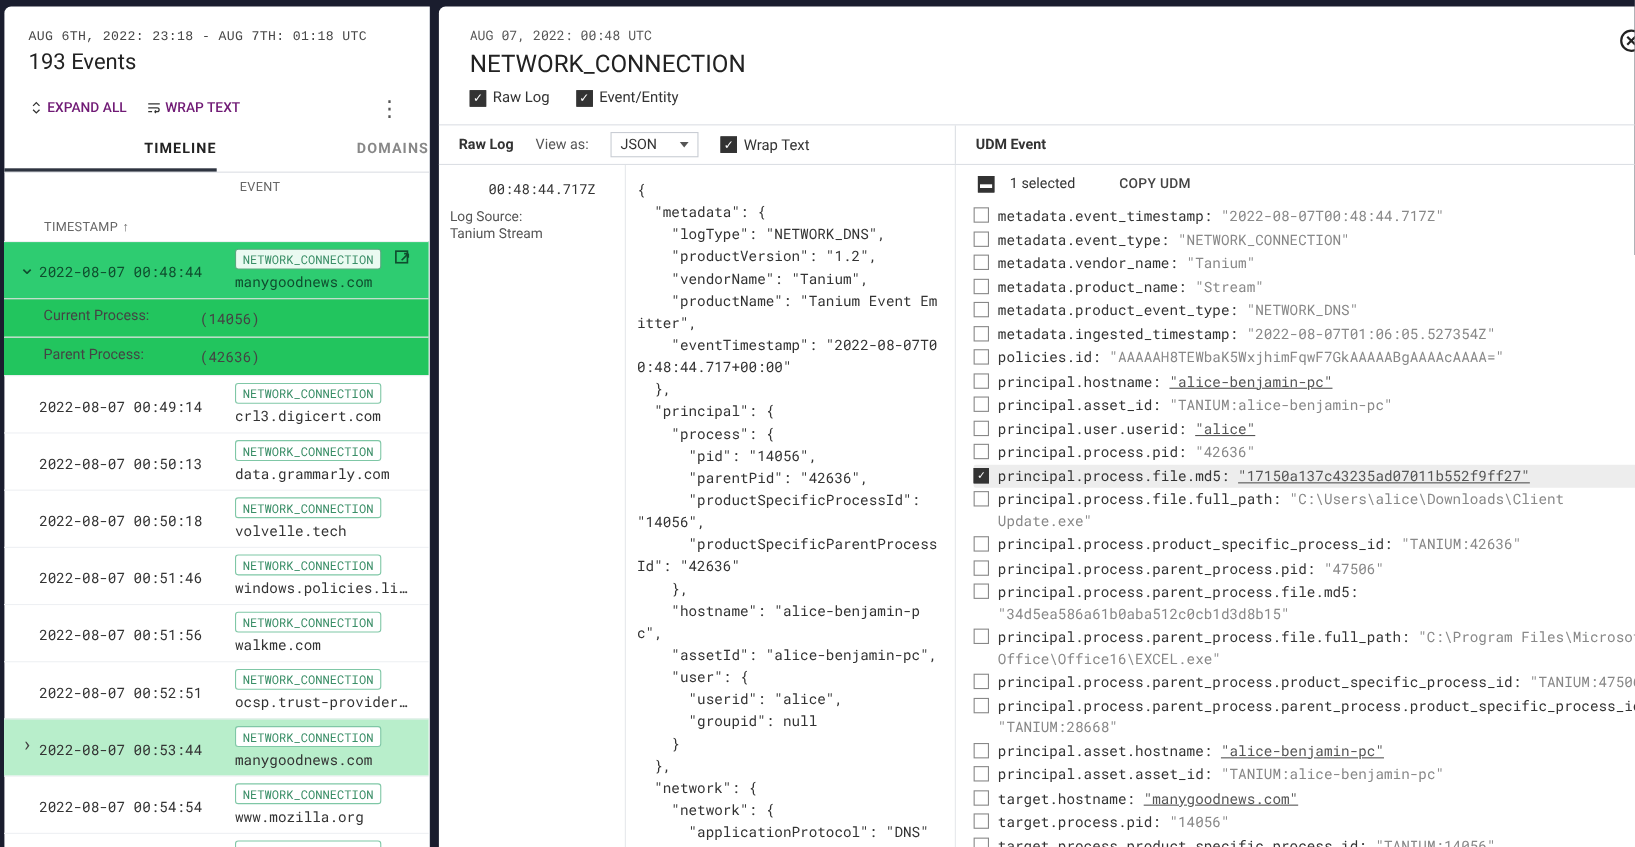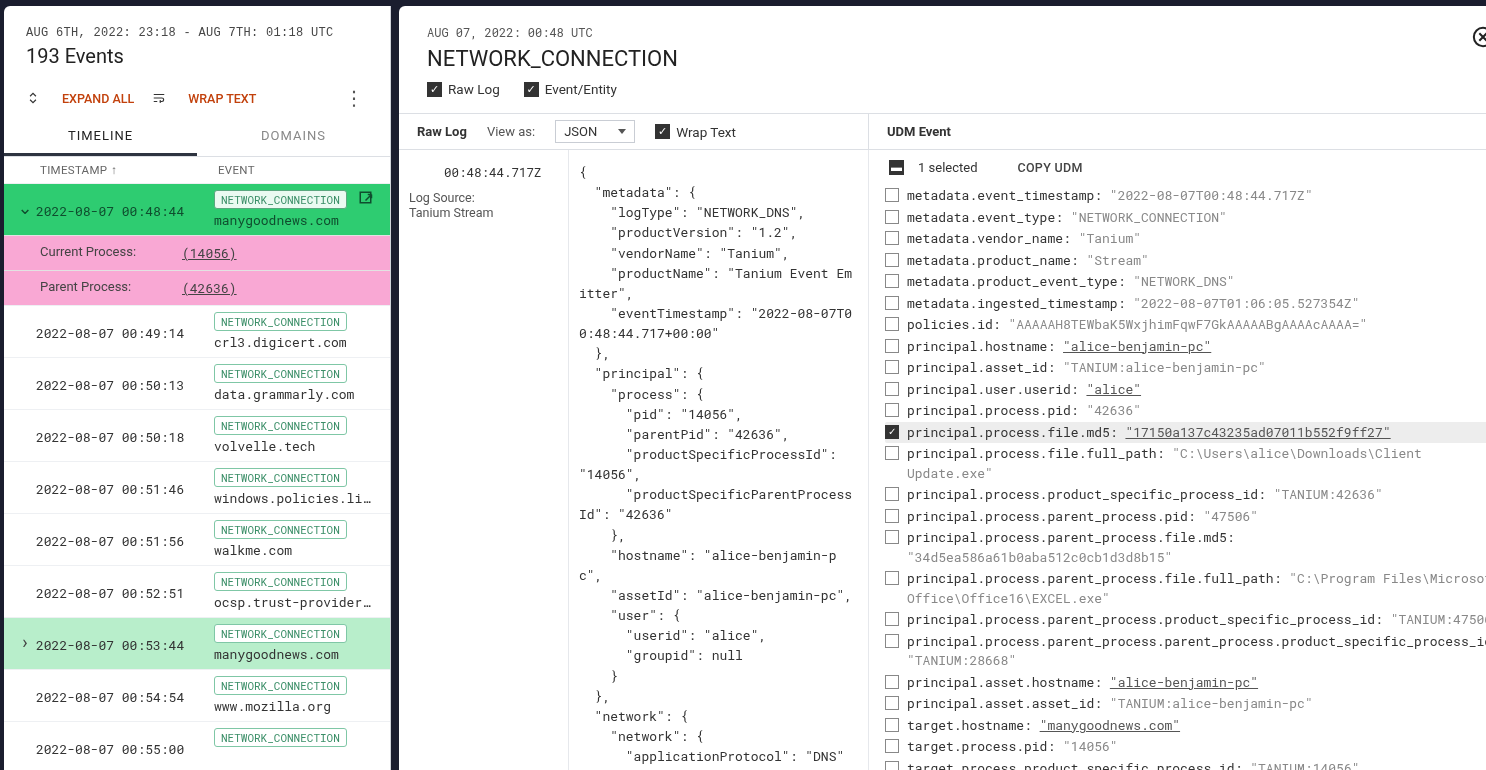--- a/index.html
+++ b/index.html
@@ -9,53 +9,53 @@
 
 .app { display: flex; flex-direction: row; height: 100%; padding-top: 6px; }
 .left-pane { width: 396px; background: #fff; border-right: 1px solid #d0d3d9; display: flex; flex-direction: column; border-radius: 6px 0 0 0; margin-left: 4px; }
 .right-pane { flex: 1; background: #fff; display: flex; flex-direction: column; border-radius: 6px 6px 0 0; margin-left: 8px; margin-right: 4px; position: relative; }
 
 
 .lh { padding: 20px 22px 10px 22px; }
 .lh-daterange { font-size: 12px; color: #474747; font-family: Liberation Mono, monospace; letter-spacing: .3px; }
 .lh-title { font-size: 20px; font-weight: 400; margin-top: 4px; color: #222; }
 .lh-toolbar { display: flex; align-items: center; gap: 18px; padding: 10px 22px; }
-.lh-tool { display: flex; align-items: center; gap: 22px; font-size: 12.5px; font-weight: 500; color: #c2410c; cursor: pointer; }
+.lh-tool { display: flex; align-items: center; gap: 3px; font-size: 12.5px; font-weight: 500; color: #701a75; cursor: pointer; }
 .lh-more { margin-left: auto; font-size: 20px; cursor: pointer; line-height: 1; padding-right: 4px; color: #555; }
 .tabs { display: flex; border-bottom: 1px solid #dcdfe4; }
-.tab { flex: 1; text-align: center; padding: 10px 0; font-size: 13px; font-weight: 400; letter-spacing: 1px; color: #888; cursor: pointer; }
+.tab { flex: 1; text-align: right; padding: 10px 0; font-size: 13px; font-weight: 700; letter-spacing: 1px; color: #888; cursor: pointer; }
 .tab.active { color: #222; border-bottom: 3px solid #2e3440; }
 
 .search-row { display: flex; align-items: center; padding: 8px 16px; gap: 10px; }
 .search-row input { border: none; outline: none; font-size: 14px; flex: 1; color: #555; }
 .search-icon { width: 16px; height: 16px; }
 
 .col-hdr { display: flex; padding: 6px 18px 6px 36px; font-size: 11.5px; color: #666; letter-spacing: .3px; }
-.col-hdr .ts { width: 178px; display: flex; align-items: center; gap: 4px;}
+.col-hdr .ts { width: 178px; display: flex; align-items: center; gap: 4px; margin-top: 36px;}
 .col-hdr .ev { flex: 1; }
 
 .rows { flex: 1; overflow-y: auto; position: relative; }
 .rows::-webkit-scrollbar { width: 8px; }
 .rows::-webkit-scrollbar-thumb { background: #c2c7cf; border-radius: 4px; }
 
 .row { display: flex; align-items: flex-start; padding: 6px 14px 6px 10px; border-top: 1px solid #eef0f3; cursor: pointer; min-height: 42px; }
 .row .chev { width: 22px; font-size: 18px; color: #444; text-align: center; line-height: 28px; padding-top: 4px;}
 .row .ts { width: 178px; padding-top: 12px; font-family: "Roboto Mono", monospace; font-size: 13px; color: #333; }
 .row .ev { flex: 1; display: flex; flex-direction: column; gap: 2px; }
 .row .tag { display: inline-block; border: 1px solid #7fc7a6; color: #3a8e67; background: #fff; border-radius: 3px; padding: 1px 6px; font-family: "Roboto Mono", monospace; font-size: 11px; width: fit-content; }
 .row .desc { font-family: "Roboto Mono", monospace; font-size: 13px; color: #333; white-space: nowrap; overflow: hidden; text-overflow: ellipsis; max-width: 162px; }
 .row.selected { background: #2ecc71; color: #0a3; }
 .row.selected .ts, .row.selected .desc, .row.selected .chev { color: #0f4d2e; }
 .row.selected .tag { background: #eafaf1; border-color: #5aa87f; }
 .row.match { background: #b8eecb; }
 .row .expand-ico { margin-left: auto; }
 
-.subrow { display: flex; background: #f9a8d4; padding: 8px 20px 8px 36px; font-size: 13px; color: #444; border-top: 1px solid #e2e2e2; }
+.subrow { display: flex; background: #22c55e; padding: 8px 20px 8px 36px; font-size: 13px; color: #444; border-top: 1px solid #e2e2e2; }
 .subrow .lbl { width: 142px; }
-.subrow .val { font-family: "Roboto Mono", monospace; text-decoration: underline; }
+.subrow .val { font-family: "Roboto Mono", monospace; }
 
 
 .rh { padding: 18px 28px 6px 28px; border-bottom: 0; position: relative; }
 .rh-date { font-family: "Roboto Mono", monospace; font-size: 12px; color: #555; }
 .rh-title { font-size: 22px; font-weight: 400; margin-top: 6px; color: #222; }
 .rh-close { position: absolute; top: 20px; right: 22px; cursor: pointer; }
 .rh-checks { display: flex; gap: 24px; padding: 10px 0; }
 .chk { display: flex; align-items: center; gap: 6px; font-size: 13.5px; cursor: pointer; }
 .chkbox { width: 15px; height: 15px; border: 2px solid #333; display: inline-flex; align-items: center; justify-content: center; font-size: 11px; color: #fff; }
 .chkbox.on { background: #333; }

